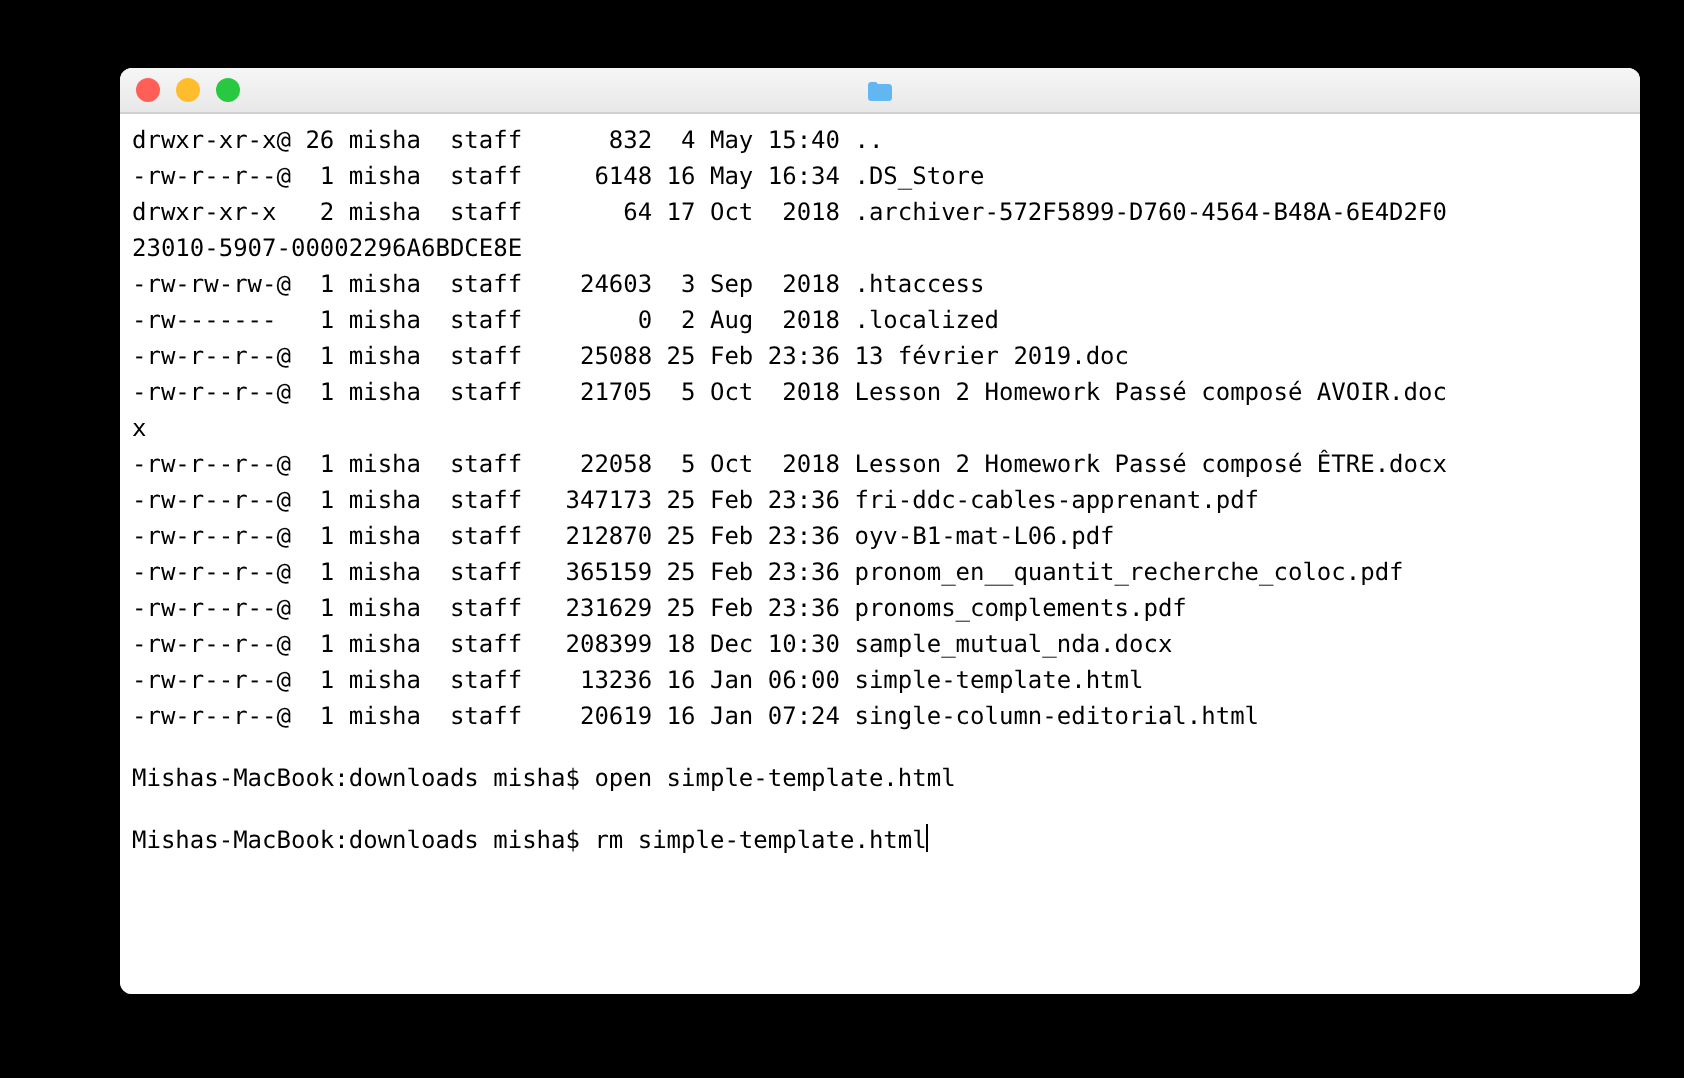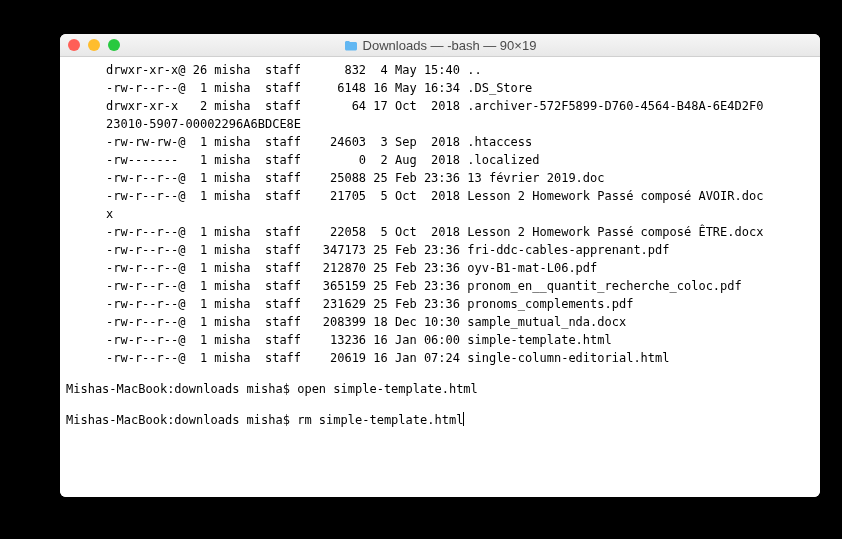--- a/index.html
+++ b/index.html
@@ -18,37 +18,36 @@
   .tl.close{background:#ff5f57;}
   .tl.min{background:#ffbd2e;}
   .tl.max{background:#28c940;}
   .title-center{position:absolute;left:0;right:0;text-align:center;pointer-events:none;display:flex;align-items:center;justify-content:center;gap:5px;}
   .folder-icon{width:14px;height:11px;display:inline-block;}
   .folder-icon svg{display:block;}
   .term{
     flex:1;background:#fff;padding:4px 6px;font-family:Menlo,Consolas,monospace;
     font-size:12px;line-height:18px;color:#000;white-space:pre;overflow:hidden;
   }
-  .row{white-space:pre;margin-left:40px;}
+  .row{white-space:pre;}
   .prompt-line{white-space:pre;margin-top:13px;}
   .cursor{display:inline-block;width:1px;height:14px;background:#000;vertical-align:-2px;}
 </style>
 </head>
 <body>
 
 <div class="window">
   <div class="titlebar">
     <div class="traffic">
       <div class="tl close"></div>
       <div class="tl min"></div>
       <div class="tl max"></div>
     </div>
     <div class="title-center">
       <span class="folder-icon">
         <svg viewBox="0 0 14 11">
             <path d="M1 2.5c0-.8.7-1.5 1.5-1.5H5l1 1h5.5c.8 0 1.5.7 1.5 1.5V9c0 .8-.7 1.5-1.5 1.5h-9C1.7 10.5 1 9.8 1 9V2.5z" fill="#62b7f2"></path>
           </svg>
       </span>
-      <span>Downloads — -bash — 90×19</span>
     </div>
   </div>
   <div class="term" id="term"><div class="row">drwxr-xr-x@ 26 misha  staff      832  4 May 15:40 ..</div><div class="row">-rw-r--r--@  1 misha  staff     6148 16 May 16:34 .DS_Store</div><div class="row">drwxr-xr-x   2 misha  staff       64 17 Oct  2018 .archiver-572F5899-D760-4564-B48A-6E4D2F0</div><div class="row">23010-5907-00002296A6BDCE8E</div><div class="row">-rw-rw-rw-@  1 misha  staff    24603  3 Sep  2018 .htaccess</div><div class="row">-rw-------   1 misha  staff        0  2 Aug  2018 .localized</div><div class="row">-rw-r--r--@  1 misha  staff    25088 25 Feb 23:36 13 février 2019.doc</div><div class="row">-rw-r--r--@  1 misha  staff    21705  5 Oct  2018 Lesson 2 Homework Passé composé AVOIR.doc</div><div class="row">x</div><div class="row">-rw-r--r--@  1 misha  staff    22058  5 Oct  2018 Lesson 2 Homework Passé composé ÊTRE.docx</div><div class="row">-rw-r--r--@  1 misha  staff   347173 25 Feb 23:36 fri-ddc-cables-apprenant.pdf</div><div class="row">-rw-r--r--@  1 misha  staff   212870 25 Feb 23:36 oyv-B1-mat-L06.pdf</div><div class="row">-rw-r--r--@  1 misha  staff   365159 25 Feb 23:36 pronom_en__quantit_recherche_coloc.pdf</div><div class="row">-rw-r--r--@  1 misha  staff   231629 25 Feb 23:36 pronoms_complements.pdf</div><div class="row">-rw-r--r--@  1 misha  staff   208399 18 Dec 10:30 sample_mutual_nda.docx</div><div class="row">-rw-r--r--@  1 misha  staff    13236 16 Jan 06:00 simple-template.html</div><div class="row">-rw-r--r--@  1 misha  staff    20619 16 Jan 07:24 single-column-editorial.html</div><div class="prompt-line">Mishas-MacBook:downloads misha$ open simple-template.html</div><div class="prompt-line">Mishas-MacBook:downloads misha$ rm simple-template.html<span class="cursor"></span></div></div>
 </div>
 
 </body></html>

